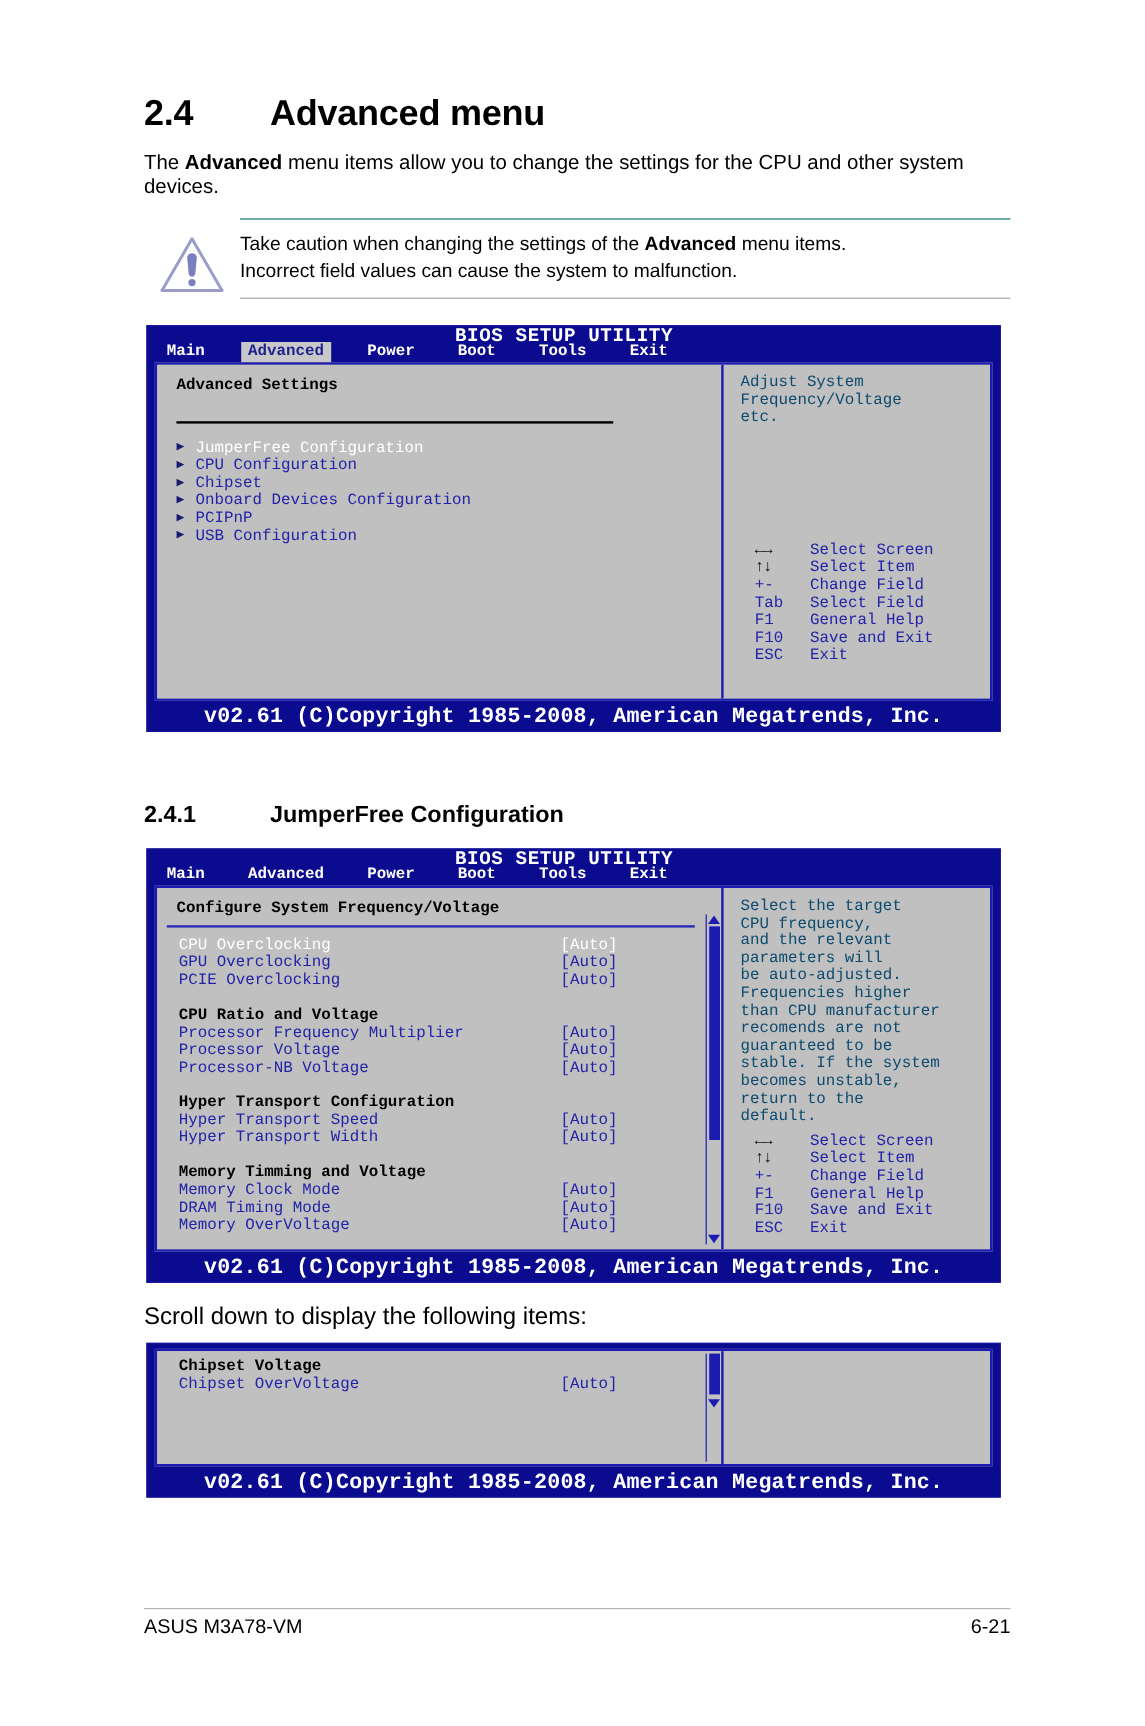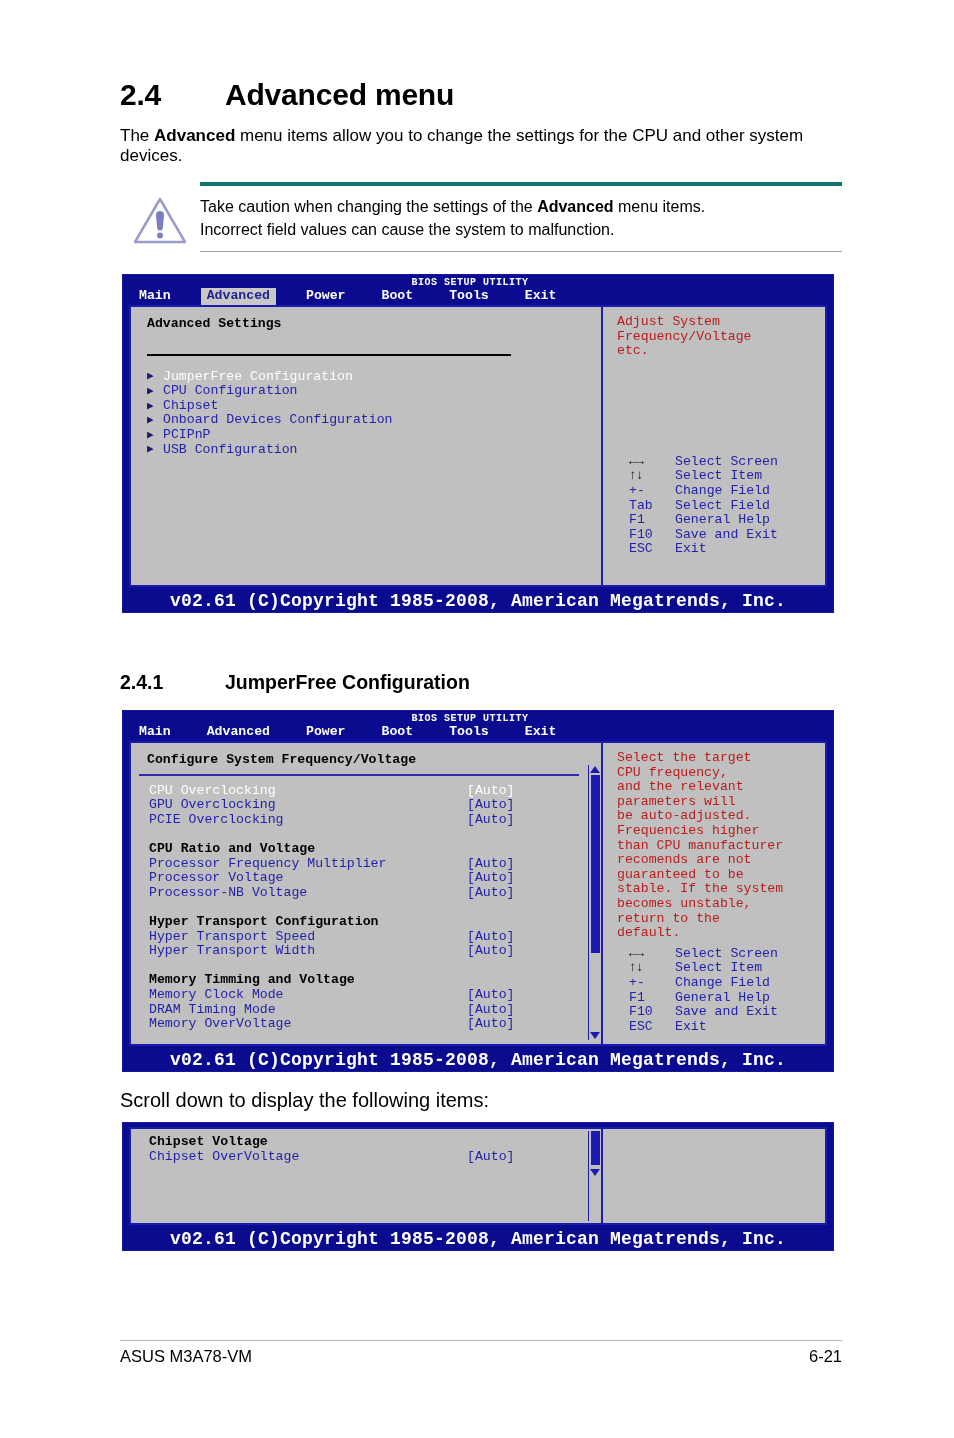--- a/index.html
+++ b/index.html
@@ -67,21 +67,21 @@
   }
   .note-icon {
     flex: 0 0 80px;
     width: 80px;
     padding-top: 14px;
     display: flex;
     justify-content: center;
   }
   .note-body {
     flex: 1;
-    border-top: 4px solid #0f766e;
+    border-top: 1px solid #0f766e;
     border-bottom: 1px solid #a8a8a8;
     padding: 9px 0 10px 0;
     font-size: 16px;
     line-height: 23px;
   }
   .note-body b { font-weight: bold; }
 
   
   .bios {
     position: relative;
@@ -100,21 +100,21 @@
     background: #0b0b8f;
   }
   .bios-title {
     position: absolute;
     top: 1px;
     left: 0; right: 16px;
     text-align: center;
     color: #ffffff;
     font-weight: bold;
     letter-spacing: 0.5px;
-    font-size: 10px;
+    font-size: 16px;
   }
   .bios-tabs {
     position: absolute;
     bottom: 0;
     left: 10px;
     display: flex;
     align-items: flex-end;
     height: 17px;
   }
   .bios-tab {
@@ -198,21 +198,21 @@
   }
   .srow .lbl { width: 318px; flex: 0 0 318px; color: #2222a8; }
   .srow .val { color: #2222a8; }
   .srow.sel .lbl, .srow.sel .val { color: #ffffff; }
   .srow.group .lbl { color: #000000; font-weight: bold; }
   .spacer { height: 14.6px; }
 
   
   .help {
     padding: 0 0 0 14px;
-    color: #b91c1c;
+    color: #0c4a6e;
     white-space: pre;
   }
   .help div { height: 14.6px; }
 
   
   .navkeys {
     padding: 0 0 0 26px;
     color: #2222a8;
     white-space: pre;
   }

